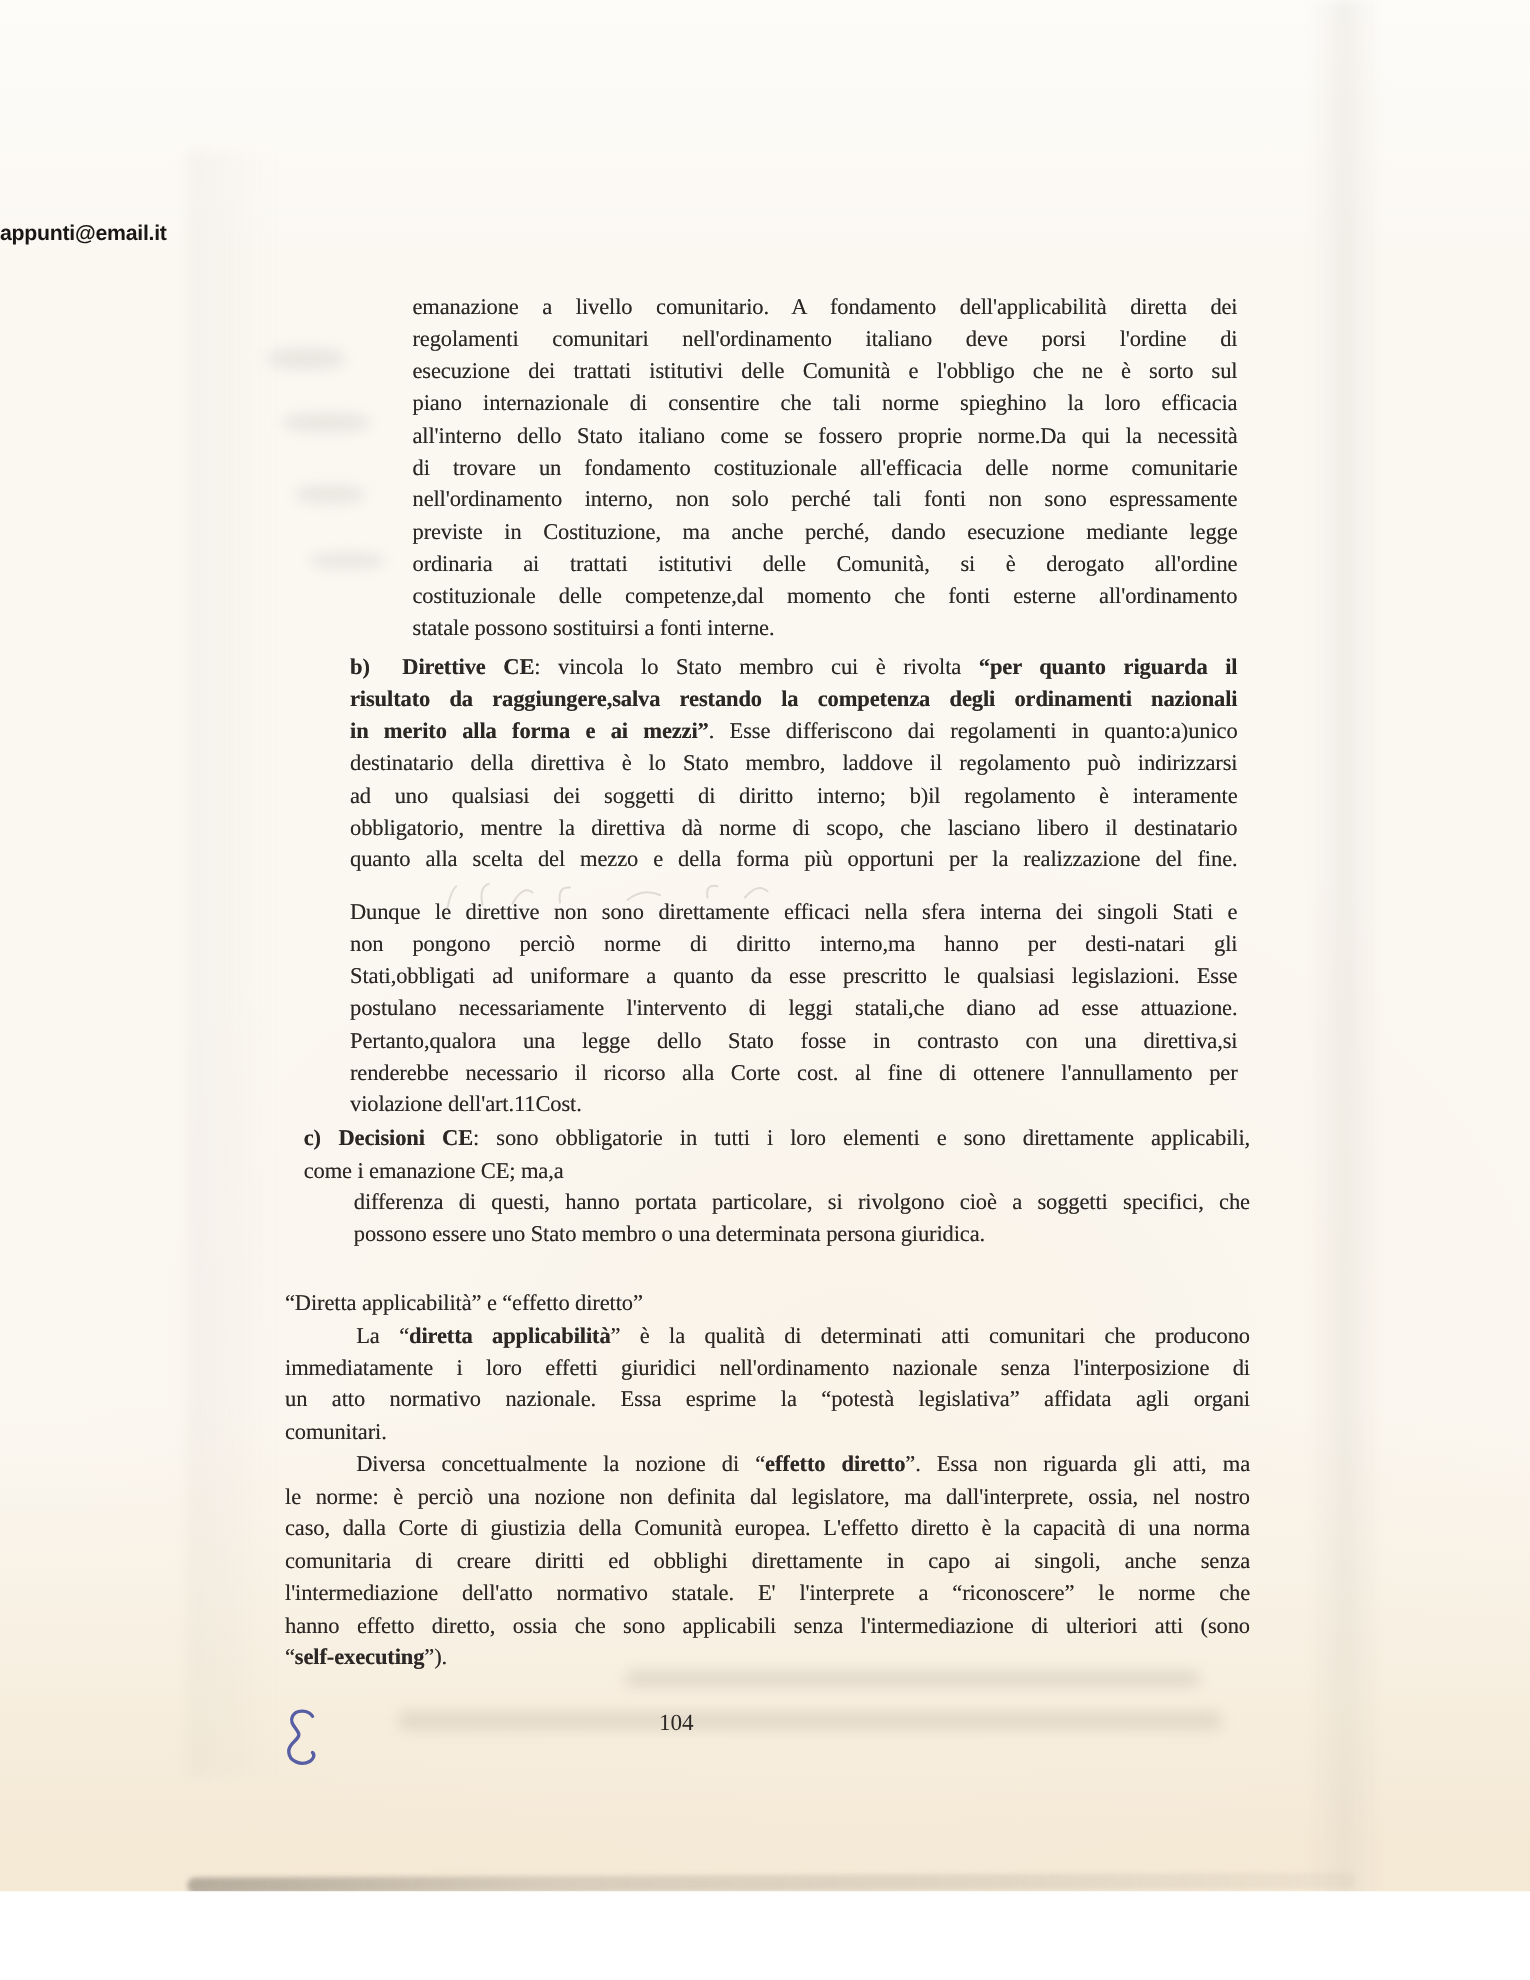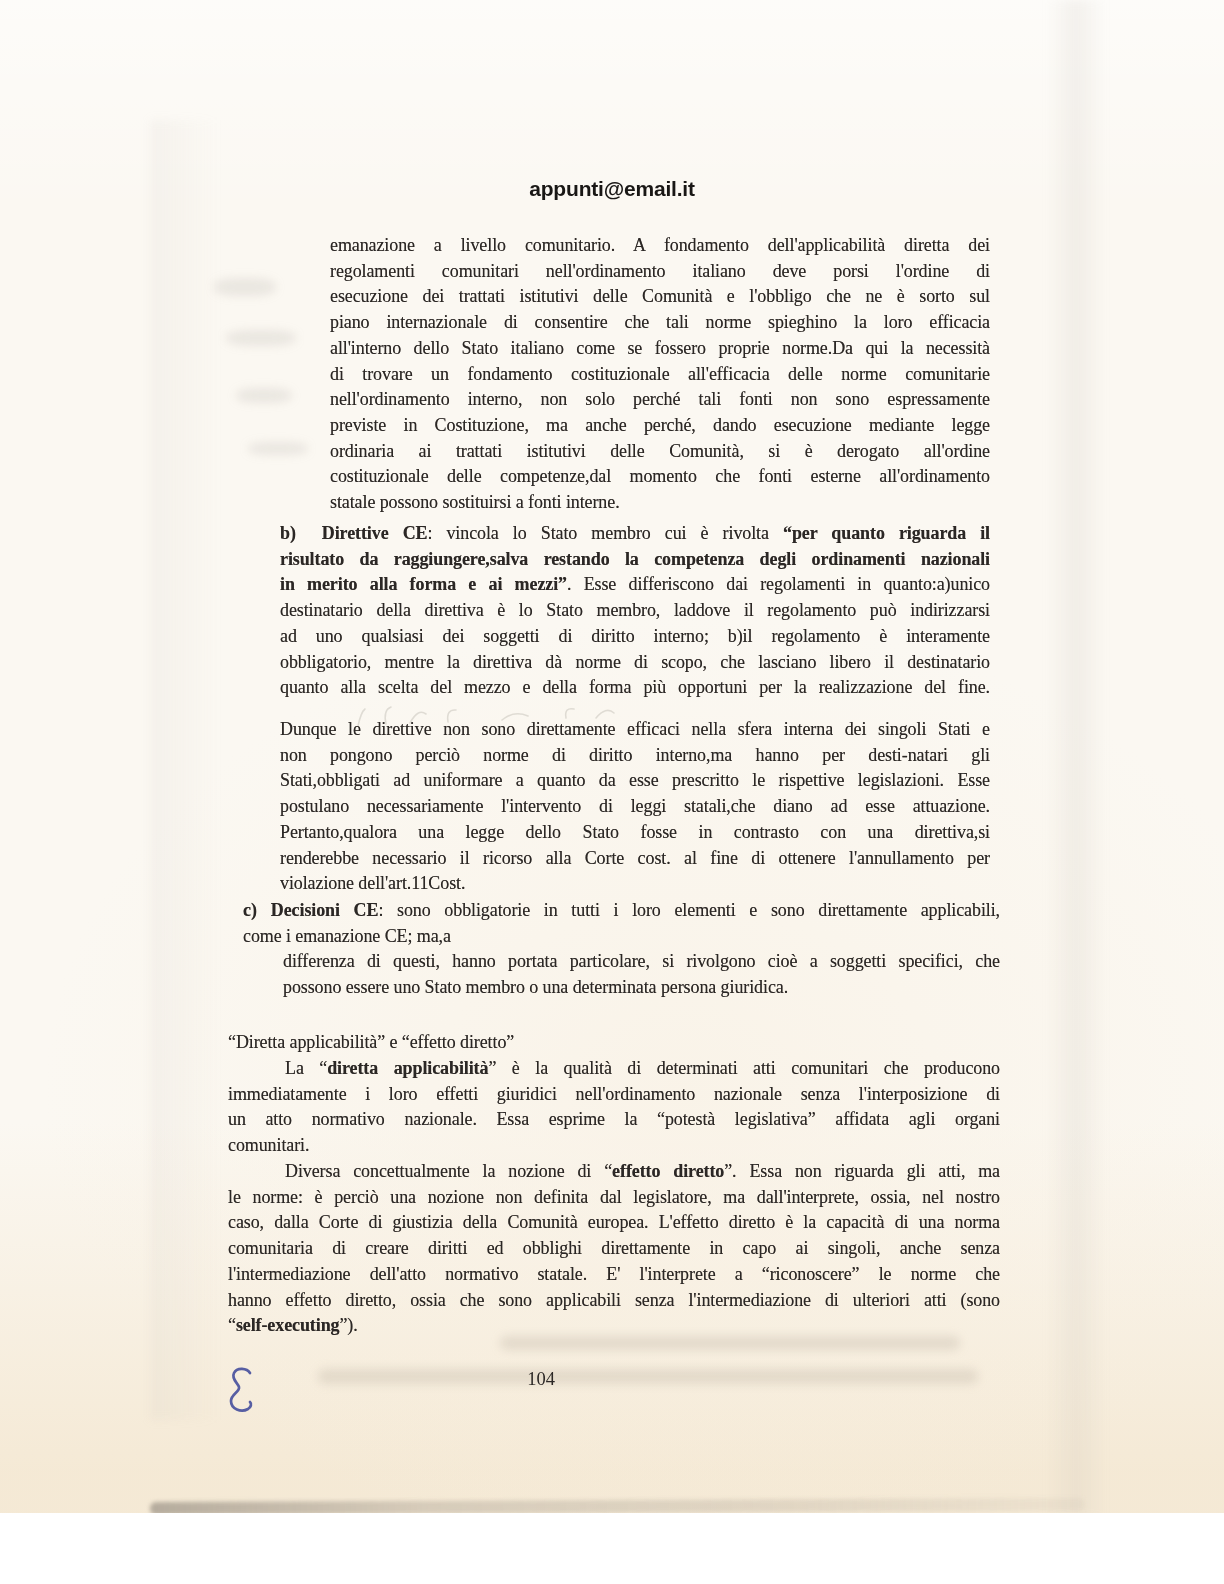--- a/index.html
+++ b/index.html
@@ -53,23 +53,23 @@
   .tline .u{text-underline-offset:3px;text-decoration-thickness:1.4px;}
   .tline .gap{display:inline-block;}
   .blk-para-a        {left:330px; top:233px;  width:660px;}
   .blk-para-b        {left:280px; top:521px;  width:710px;}
   .blk-para-dunque   {left:280px; top:717px;  width:710px;}
   .blk-para-c        {left:243px; top:898px;  width:757px;}
   .blk-heading-diretta{left:228px; top:1030px; width:780px;}
   .blk-para-la       {left:228px; top:1056px; width:772px;}
   .blk-para-diversa  {left:228px; top:1159px; width:772px;}
   .doc-header{
-    position:absolute;left:0;top:177px;width:1224px;text-align:center;
+    position:absolute;left:0;top:177px;width:1224px;
     font-family:"Liberation Sans","DejaVu Sans",sans-serif;
-    font-weight:bold;font-size:21px;color:#191715;letter-spacing:-0.2px;
+    font-weight:bold;font-size:17px;color:#191715;letter-spacing:-0.2px;
   }
   .page-number{
     position:absolute;left:0;top:1369px;width:1082px;text-align:center;
     font-size:18.5px;color:#2b2725;
   }
   .pen-mark{position:absolute;left:224px;top:1366px;}
   .pencil-ghost{position:absolute;left:352px;top:700px;opacity:.8;}
 </style>
 </head>
 <body>
@@ -119,21 +119,21 @@
         <div class="tline just"><span class="b">risultato da raggiungere,salva restando la competenza degli ordinamenti nazionali</span></div>
         <div class="tline just"><span class="b">in merito alla forma e ai mezzi”</span><span>. Esse differiscono dai regolamenti in quanto:a)unico</span></div>
         <div class="tline just"><span>destinatario della direttiva è lo Stato membro, laddove il regolamento può indirizzarsi</span></div>
         <div class="tline just"><span>ad uno qualsiasi dei soggetti di diritto interno; b)il regolamento è interamente</span></div>
         <div class="tline just"><span>obbligatorio, mentre la direttiva dà norme di scopo, che lasciano libero il destinatario</span></div>
         <div class="tline just"><span>quanto alla scelta del mezzo e della forma più opportuni per la realizzazione del fine.</span></div>
       </div>
       <div class="tblock blk-para-dunque">
         <div class="tline just"><span>Dunque le direttive </span><span class="u">non sono direttamente efficaci nella sfera interna dei singoli Stati e</span></div>
         <div class="tline just"><span class="u">non pongono perciò norme di diritto interno,ma hanno per desti-natari gli</span></div>
-        <div class="tline just"><span class="u">Stati,obbligati ad uniformare a quanto da esse prescritto le rispettive legislazioni.</span><span> Esse</span></div>
+        <div class="tline just"><span class="u">Stati,obbligati ad uniformare a quanto da esse prescritto le qualsiasi legislazioni.</span><span> Esse</span></div>
         <div class="tline just"><span>postulano necessariamente l'intervento di leggi statali,che diano ad esse attuazione.</span></div>
         <div class="tline just"><span>Pertanto,qualora una legge dello Stato fosse in contrasto con una direttiva,si</span></div>
         <div class="tline just"><span>renderebbe necessario il ricorso alla Corte cost. al fine di ottenere l'annullamento per</span></div>
         <div class="tline"><span>violazione dell'art.11Cost.</span></div>
       </div>
       <div class="tblock blk-para-c">
         <div class="tline just"><span class="b">c)</span><span class="gap" style="width: 14px;"></span><span class="b">Decisioni CE</span><span>: sono obbligatorie in tutti i loro elementi e sono </span><span class="i">direttamente applicabili,</span></div>
         <div class="tline"><span>come i emanazione CE; ma,a</span></div>
         <div class="tline just" style="padding-left: 40px;"><span>differenza di questi, hanno </span><span class="i">portata particolare,</span><span> si rivolgono cioè a soggetti specifici, che</span></div>
         <div class="tline" style="padding-left: 40px;"><span>possono essere uno Stato membro o una determinata persona giuridica.</span></div>

